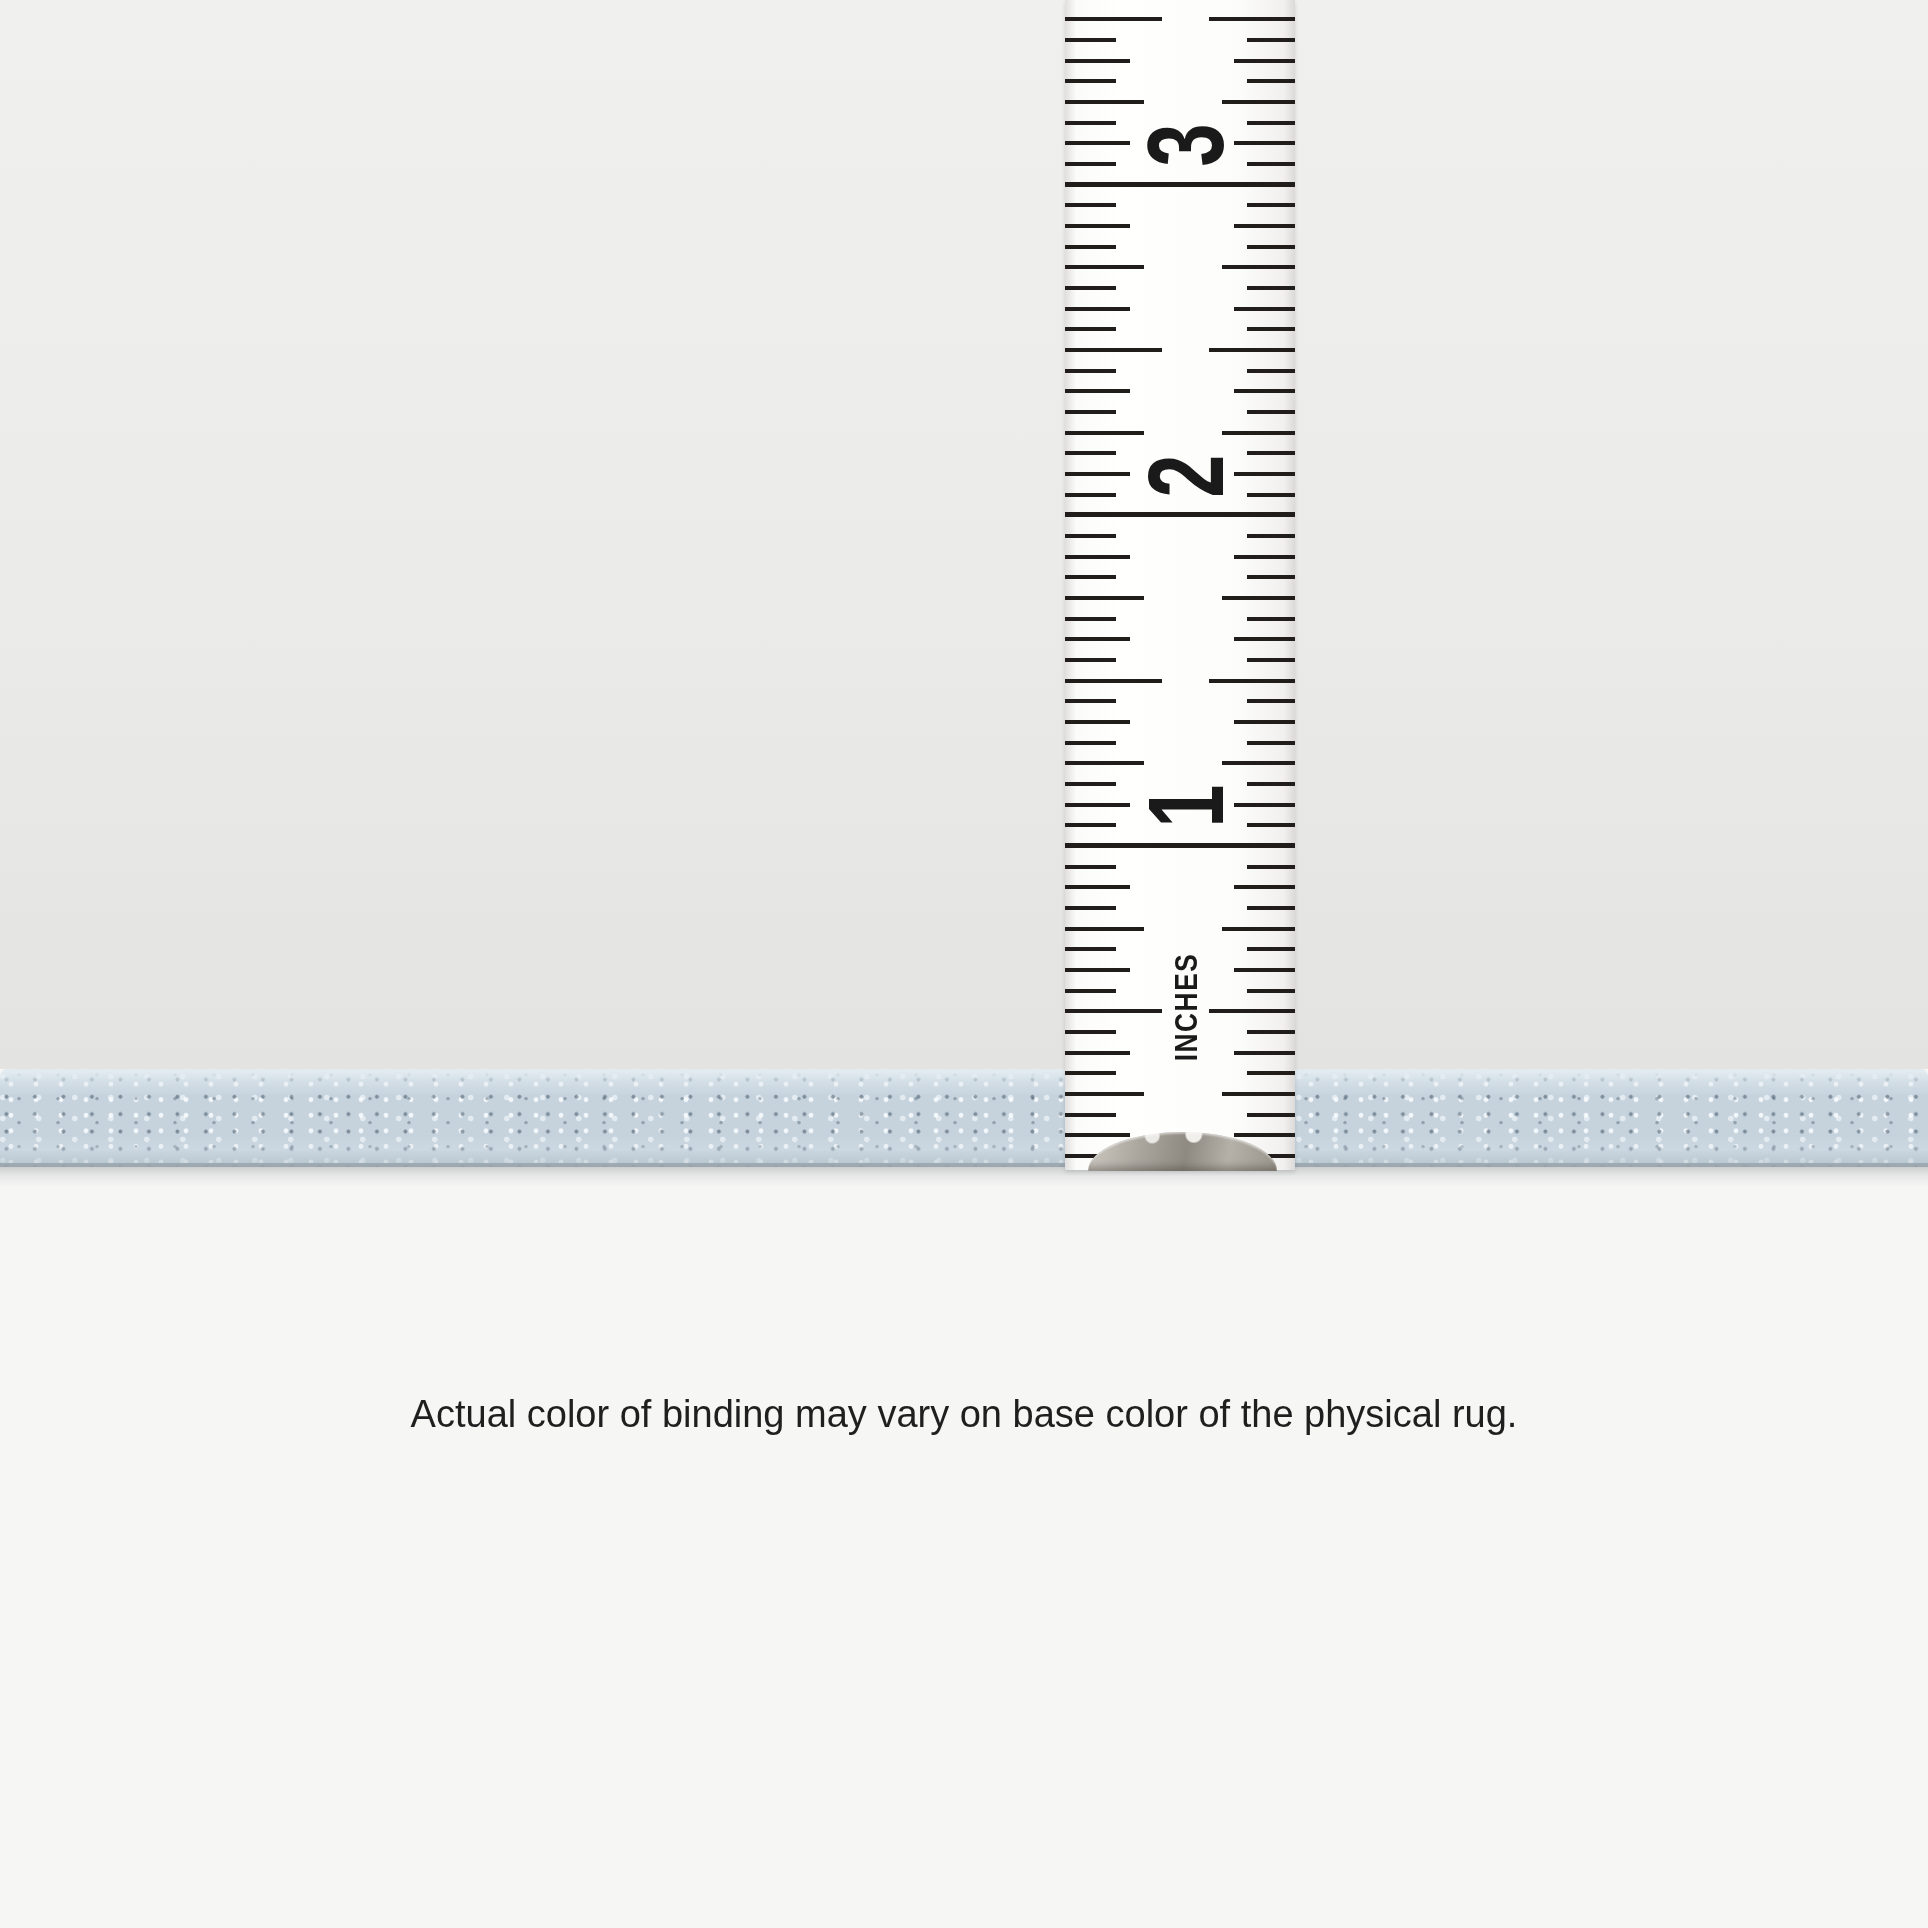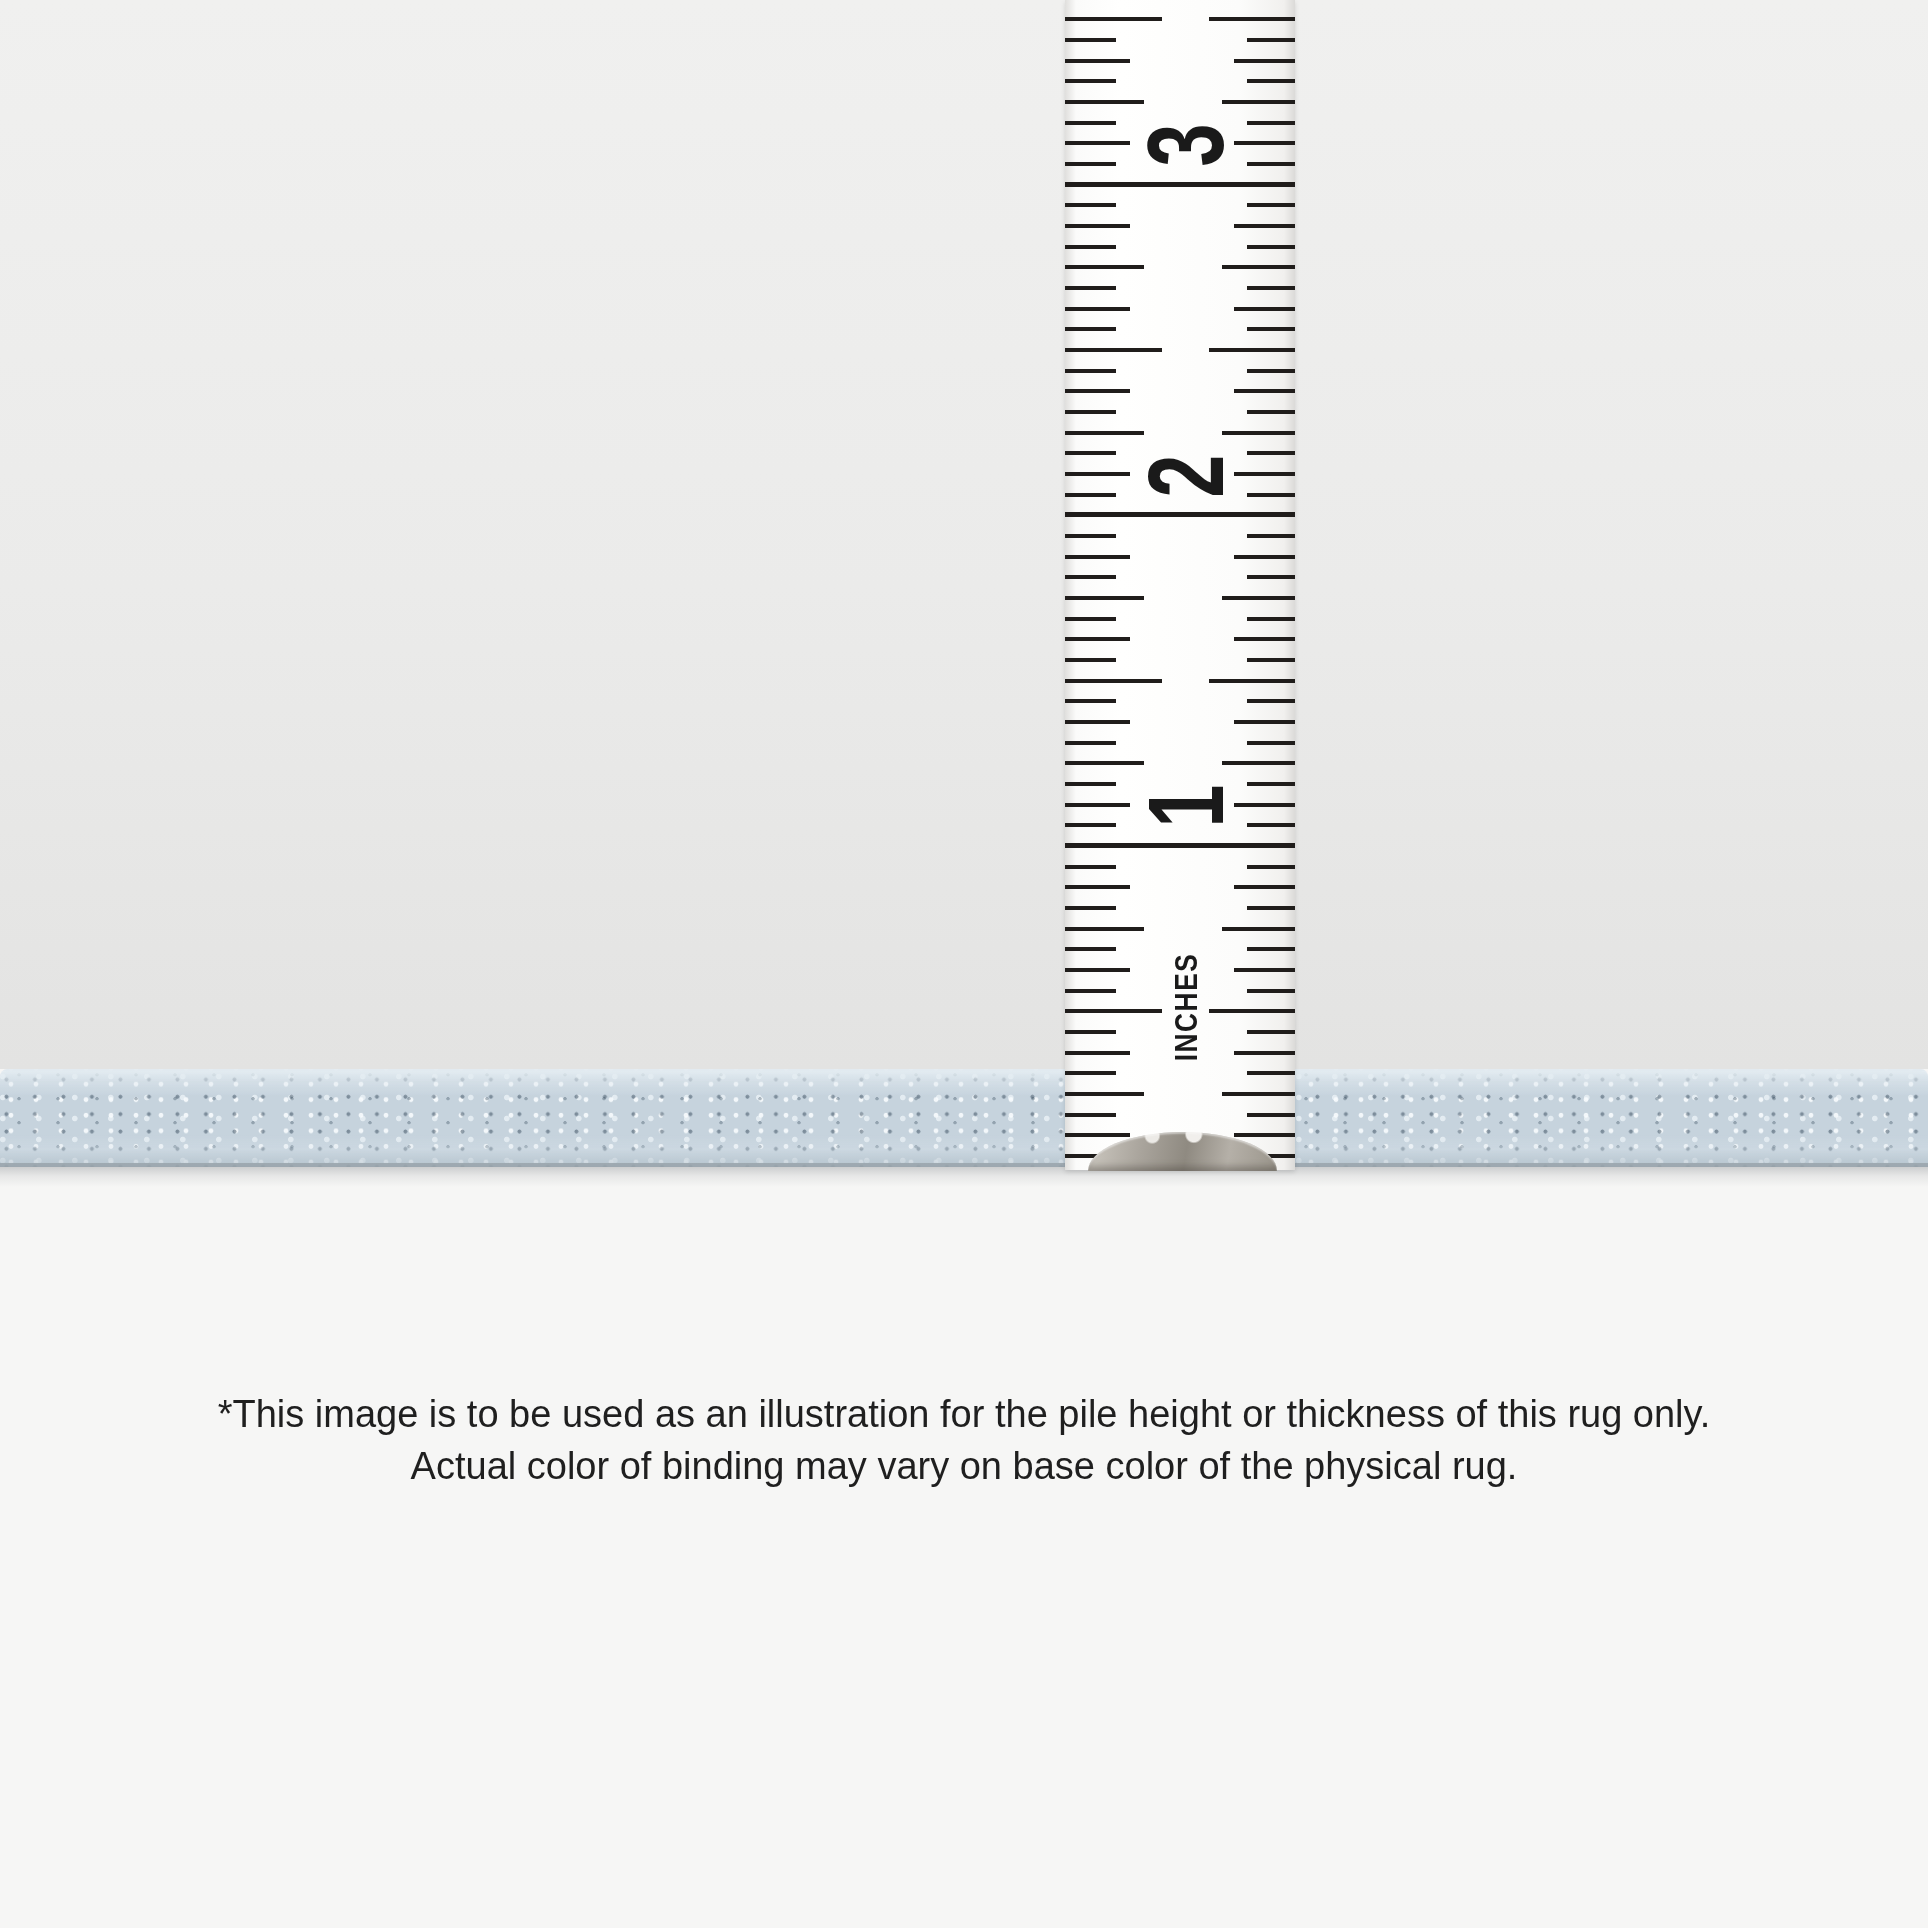--- a/index.html
+++ b/index.html
@@ -190,17 +190,16 @@
         <div class="tick right" style="top: 17.4px; width: 86px;"></div>
         <div class="ruler-number" style="left: 121px; top: 806px;">1</div>
         <div class="ruler-number" style="left: 121px; top: 476px;">2</div>
         <div class="ruler-number" style="left: 121px; top: 145px;">3</div>
       </div>
     <div class="inches-label" style="left:121px;top:1007px;">INCHES</div>
     <div class="metal-cap"></div>
   </div>
 
   <div class="caption">
-    <div>*This image is to be used as an illustration for the pile height or thickness of this rug only.</div>
     <div>Actual color of binding may vary on base color of the physical rug.</div>
   </div>
 </div>
 
 
 </body></html>

